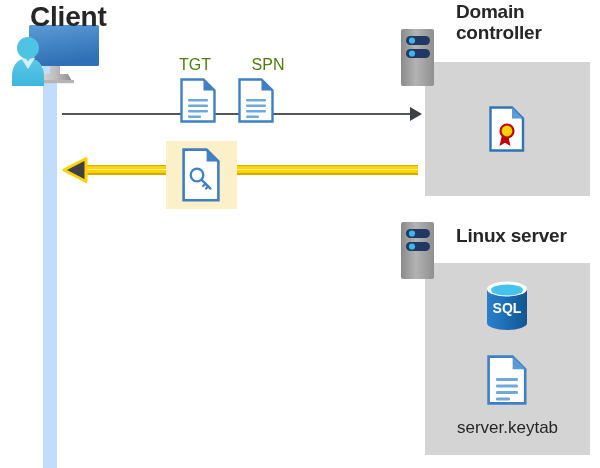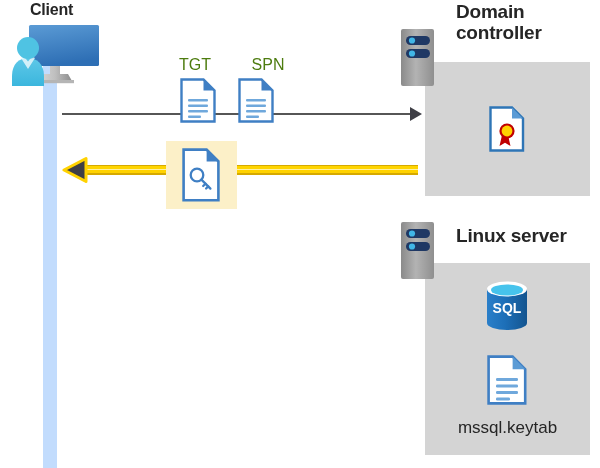--- a/index.html
+++ b/index.html
@@ -8,21 +8,21 @@
   #stage{position:relative;width:600px;height:468px;background:#fff;}
   .abs{position:absolute;}
 
   
   .title{
     font-weight:bold;
     color:#262626;
     letter-spacing:-0.2px;
     line-height:1.12;
   }
-  #client-title{left:30px;top:1px;font-size:16px;}
+  #client-title{left:30px;top:1px;font-size:28px;}
   #dc-title{left:456px;top:1px;font-size:19px;width:130px;}
   #linux-title{left:456px;top:225px;font-size:19px;width:140px;}
 
   
   .panel{background:#d4d4d4;}
   #dc-panel{left:425px;top:62px;width:165px;height:134px;}
   #linux-panel{left:425px;top:263px;width:165px;height:192px;}
 
   
   #lifeline{left:43px;top:62px;width:14px;height:406px;background:#c2dcfd;}
@@ -214,15 +214,15 @@
       <path d="M25.6 1.6 l12.6 12.6 h-12.6 z" fill="#5b9bd5"></path>
       <g fill="#6fa8dc">
         <rect x="9" y="23" width="22" height="3" rx="1.2"></rect>
         <rect x="9" y="29.5" width="22" height="3" rx="1.2"></rect>
         <rect x="9" y="36" width="22" height="3" rx="1.2"></rect>
         <rect x="9" y="42.5" width="14" height="3" rx="1.2"></rect>
       </g>
     </svg>
   </div>
 
-  <div class="abs doc-label" id="keytab-label">mssql.keytab</div>
+  <div class="abs doc-label" id="keytab-label">server.keytab</div>
 
 </div>
 
 </body></html>

